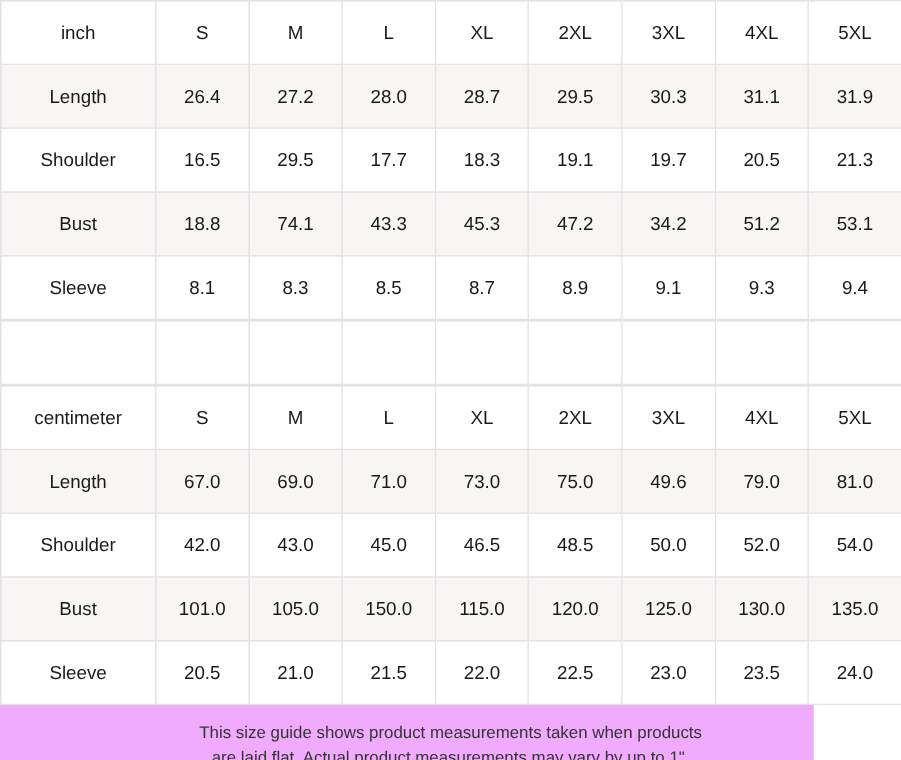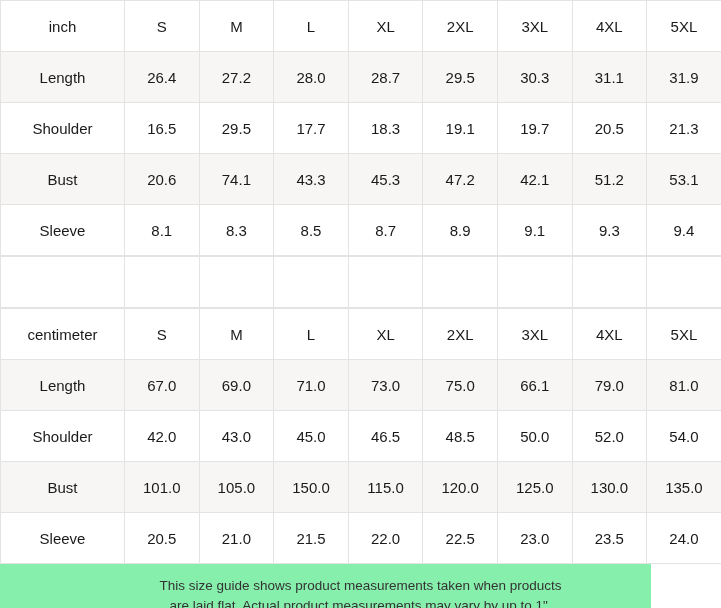--- a/index.html
+++ b/index.html
@@ -11,21 +11,21 @@
     width: 721px;
     height: 608px;
     font-family: "Liberation Sans", sans-serif;
     color: #000000;
     overflow: hidden;
   }
   .page {
     width: 651px;
     height: 608px;
     position: relative;
-    background: #86efac;
+    background: #f0abfc;
     box-sizing: border-box;
   }
   table.size-table {
     width: 721px;
     border-collapse: collapse;
     table-layout: fixed;
   }
   table.size-table td {
     border: 1px solid #e3e3e3;
     text-align: center;
@@ -120,26 +120,26 @@
         <td>29.5</td>
         <td>17.7</td>
         <td>18.3</td>
         <td>19.1</td>
         <td>19.7</td>
         <td>20.5</td>
         <td>21.3</td>
       </tr>
       <tr class="alt">
         <td class="labelcell">Bust</td>
-        <td>20.6</td>
+        <td>18.8</td>
         <td>74.1</td>
         <td>43.3</td>
         <td>45.3</td>
         <td>47.2</td>
-        <td>42.1</td>
+        <td>34.2</td>
         <td>51.2</td>
         <td>53.1</td>
       </tr>
       <tr>
         <td class="labelcell">Sleeve</td>
         <td>8.1</td>
         <td>8.3</td>
         <td>8.5</td>
         <td>8.7</td>
         <td>8.9</td>
@@ -201,21 +201,21 @@
         <td class="headcell">4XL</td>
         <td class="headcell">5XL</td>
       </tr>
       <tr class="alt">
         <td class="labelcell">Length</td>
         <td>67.0</td>
         <td>69.0</td>
         <td>71.0</td>
         <td>73.0</td>
         <td>75.0</td>
-        <td>66.1</td>
+        <td>49.6</td>
         <td>79.0</td>
         <td>81.0</td>
       </tr>
       <tr>
         <td class="labelcell">Shoulder</td>
         <td>42.0</td>
         <td>43.0</td>
         <td>45.0</td>
         <td>46.5</td>
         <td>48.5</td>

